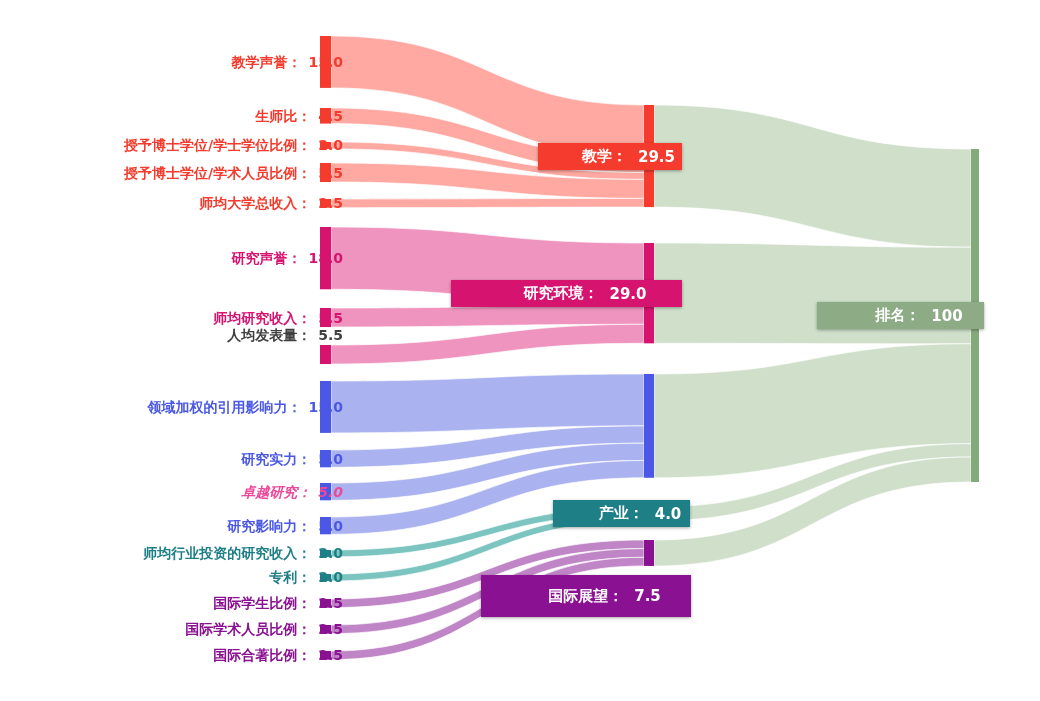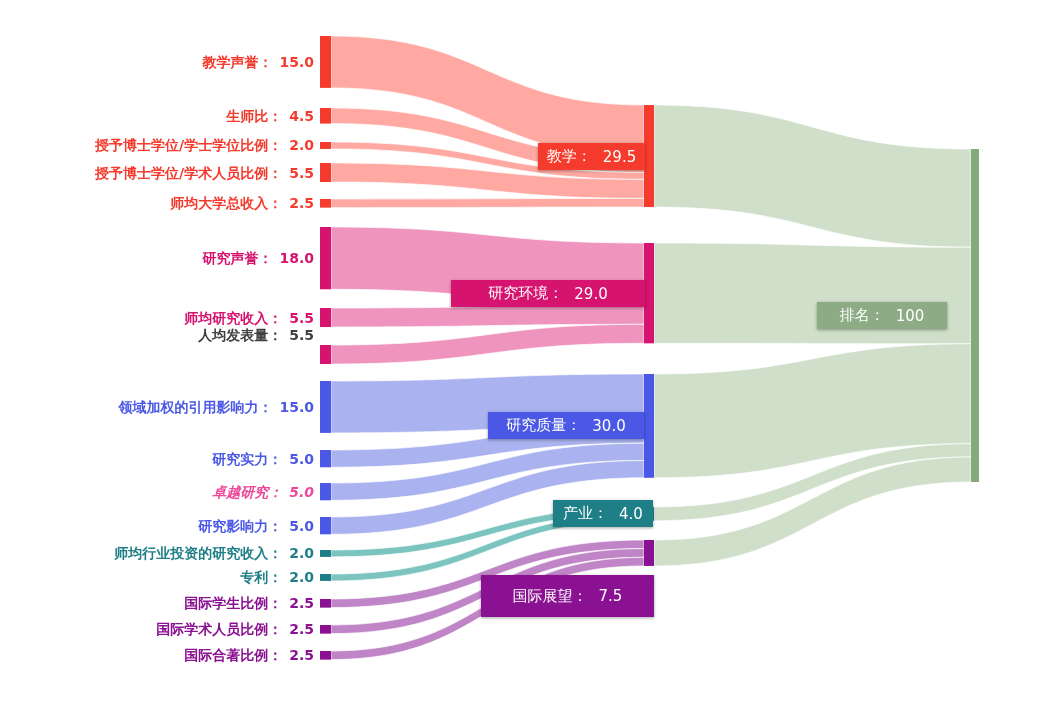--- a/index.html
+++ b/index.html
@@ -14,32 +14,34 @@
   .left-label{
     position:absolute;
     left:0;
     width:314px;
     text-align:right;
     font-weight:bold;
     font-size:14px;
     height:22px;
     line-height:22px;
     white-space:nowrap;
+    padding-left:29px;
   }
   .left-label .val{margin-left:7px;}
   .box-label{
     position:absolute;
     display:flex;
     align-items:center;
     justify-content:center;
     color:#ffffff;
-    font-weight:normal;
+    font-weight:bold;
     font-size:15px;
     white-space:nowrap;
     box-shadow:0 1px 3px rgba(0,0,0,0.35);
+    padding-left:37px;
   }
   .box-label .val{margin-left:11px;}
 </style>
 </head>
 <body>
 
 <div id="stage">
     <svg id="sankey-svg" width="1040" height="701" viewBox="0 0 1040 701">
       <path d="M 331,36.0 C 487.5,36.0 487.5,105.0 644,105.0 L 644,156.9 C 487.5,156.9 487.5,87.9 331,87.9 Z" fill="#ffa9a2" stroke="#ffffff" stroke-width="0.8" stroke-opacity="0.85"></path>
       <path d="M 331,108.0 C 487.5,108.0 487.5,156.9 644,156.9 L 644,172.5 C 487.5,172.5 487.5,123.6 331,123.6 Z" fill="#ffa9a2" stroke="#ffffff" stroke-width="0.8" stroke-opacity="0.85"></path>
@@ -105,24 +107,20 @@
     <div class="left-label" style="top:618px;color:#8a1191;"><span class="name">国际学术人员比例：</span><span class="val">2.5</span></div>
     <div class="left-label" style="top:644px;color:#8a1191;"><span class="name">国际合著比例：</span><span class="val">2.5</span></div>
     <div class="box-label" style="left:538px;width:107px;top:143px;height:27px;background:#f43b2d;">
       <span class="name">教学：</span>
       <span class="val">29.5</span>
     </div>
     <div class="box-label" style="left:451px;width:194px;top:280px;height:27px;background:#d6136f;align-items:center;">
       <span class="name">研究环境：</span>
       <span class="val">29.0</span>
     </div>
-    <div class="box-label" style="left:488px;width:156px;top:412px;height:27px;background:#4a58e5;">
-      <span class="name">研究质量：</span>
-      <span class="val">30.0</span>
-    </div>
     <div class="box-label" style="left:553px;width:100px;top:500px;height:27px;background:#1e7f86;">
       <span class="name">产业：</span>
       <span class="val">4.0</span>
     </div>
     <div class="box-label" style="left:481px;width:173px;top:539px;height:42px;background:#8a1191;margin-top:36px;">
       <span class="name">国际展望：</span>
       <span class="val">7.5</span>
     </div>
     <div class="box-label" style="left:817px;width:130px;top:302px;height:27px;background:#8dac86;">
       <span class="name">排名：</span>

